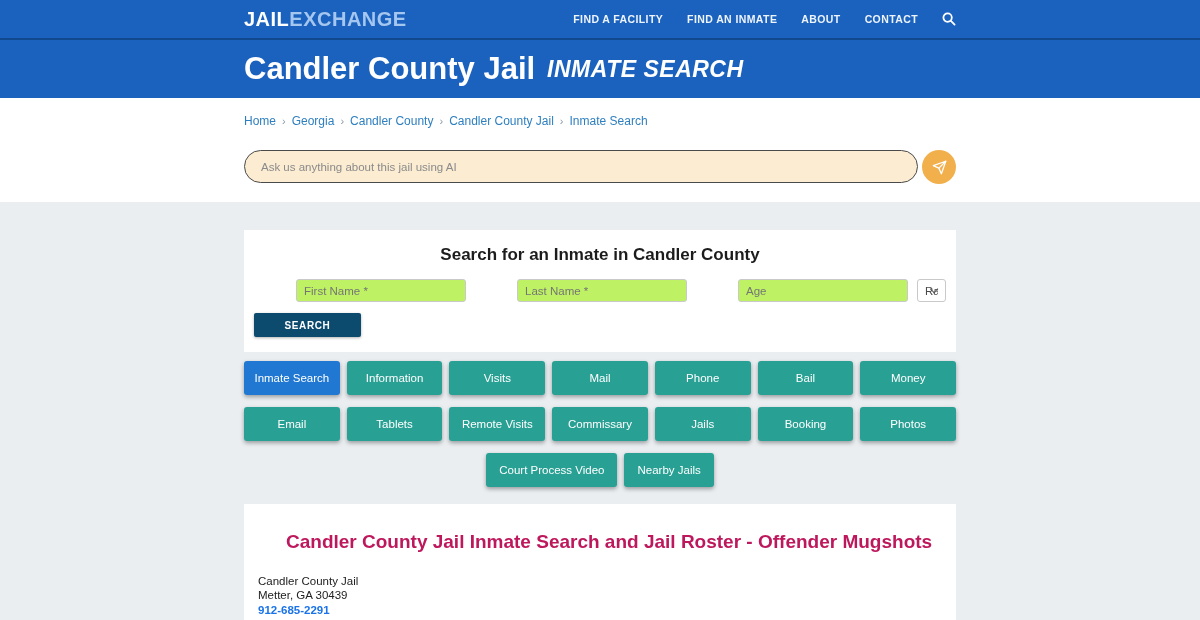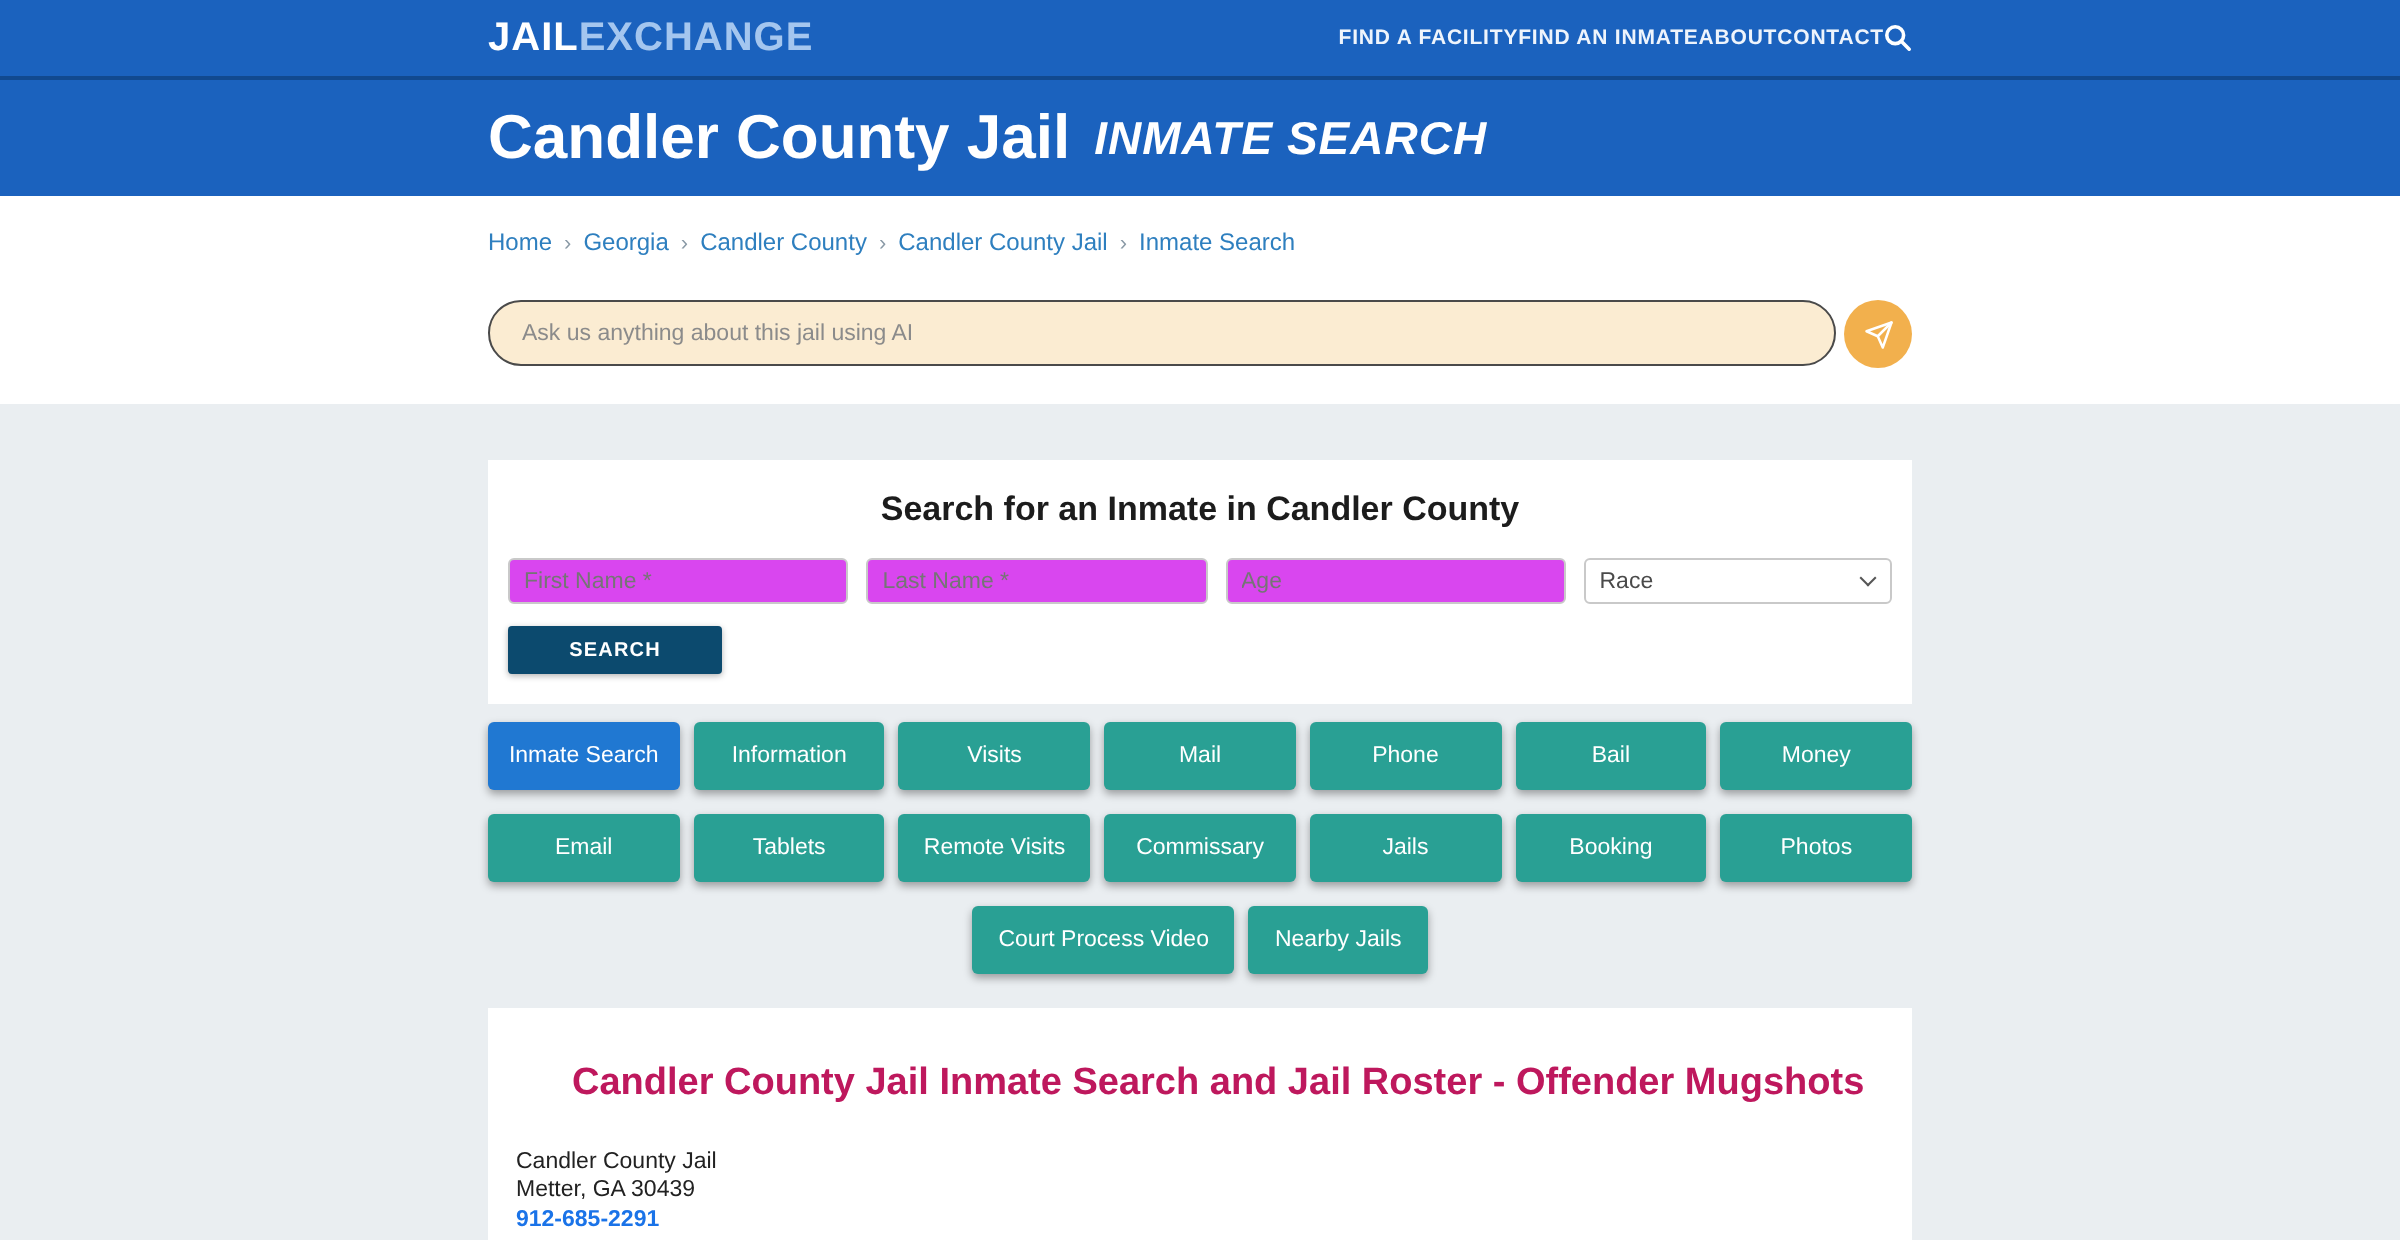--- a/index.html
+++ b/index.html
@@ -6,21 +6,21 @@
   html,body { width:1200px; height:620px; overflow:hidden; }
   body { font-family:"Liberation Sans", sans-serif; background:#eaeef1; }
   .container { width:712px; margin:0 auto; }
 
   
   .topbar { background:#1b62be; height:40px; border-bottom:2px solid #11498f; }
   .topbar .container { display:flex; align-items:center; justify-content:space-between; height:100%; }
   .logo { font-size:20px; font-weight:700; letter-spacing:0.5px; cursor:pointer; }
   .logo .l1 { color:#ffffff; }
   .logo .l2 { color:#a4c6ef; }
-  .mainnav { display:flex; align-items:center; }
+  .mainnav { display:flex; align-items:center; gap:24px; }
   .mainnav a { color:#eef4fc; font-size:10.5px; font-weight:700; letter-spacing:0.4px; text-decoration:none; cursor:pointer; }
   .nav-search { width:14px; height:14px; display:block; cursor:pointer; }
 
   
   .banner { background:#1b62be; height:58px; }
   .banner .container { display:flex; align-items:center; height:100%; }
   .banner h1 { color:#fff; font-size:31px; font-weight:700; }
   .banner .sub { color:#fff; font-size:23px; font-weight:600; font-style:italic; margin-left:12px; letter-spacing:0.5px; }
 
   
@@ -33,21 +33,21 @@
   .ai-input::placeholder { color:#8b8b8b; }
   .ai-send { width:34px; height:34px; border-radius:50%; background:#f2b04d; border:none; margin-left:4px; display:flex; align-items:center; justify-content:center; cursor:pointer; flex-shrink:0; }
   .ai-send svg { width:15px; height:15px; }
 
   
   .main { padding-top:28px; }
   .card { background:#fff; width:712px; margin:0 auto; }
   .search-card { padding:13px 10px 15px 10px; }
   .search-card h2 { font-size:17px; font-weight:700; color:#1c1c1c; text-align:center; margin-top:2px; }
   .fields { display:flex; gap:9px; margin-top:14px; }
-  .fld { flex:1; height:23px; border:1px solid #c9c9c9; border-radius:3px; font-size:11.5px; padding:0 7px; color:#333; outline:none; background:#d946ef; font-family:"Liberation Sans", sans-serif; }
+  .fld { flex:1; height:23px; border:1px solid #c9c9c9; border-radius:3px; font-size:11.5px; padding:0 7px; color:#333; outline:none; background:#bef264; font-family:"Liberation Sans", sans-serif;margin-left:42px; }
   .fld::placeholder { color:#757575; }
   .selwrap { position:relative; flex:1; }
   .selwrap select { width:100%; height:23px; border:1px solid #c9c9c9; border-radius:3px; font-size:11.5px; padding:0 7px; color:#4a4a4a; background:#fff; appearance:none; -webkit-appearance:none; outline:none; cursor:pointer; font-family:"Liberation Sans", sans-serif; }
   .selwrap .chev { position:absolute; right:9px; top:7px; width:6px; height:6px; border-right:1.5px solid #555; border-bottom:1.5px solid #555; transform:rotate(45deg); pointer-events:none; }
   .search-btn { margin-top:11px; width:107px; height:24px; background:#0c4a6e; color:#fff; border:none; border-radius:2px; font-size:10px; font-weight:700; letter-spacing:0.6px; cursor:pointer; box-shadow:0 1px 3px rgba(0,0,0,0.3); font-family:"Liberation Sans", sans-serif; }
 
   
   .tabs { width:712px; margin:9px auto 0 auto; }
   .tabrow { display:flex; gap:7px; margin-bottom:12px; }
   .tabrow.centered { justify-content:center; }

